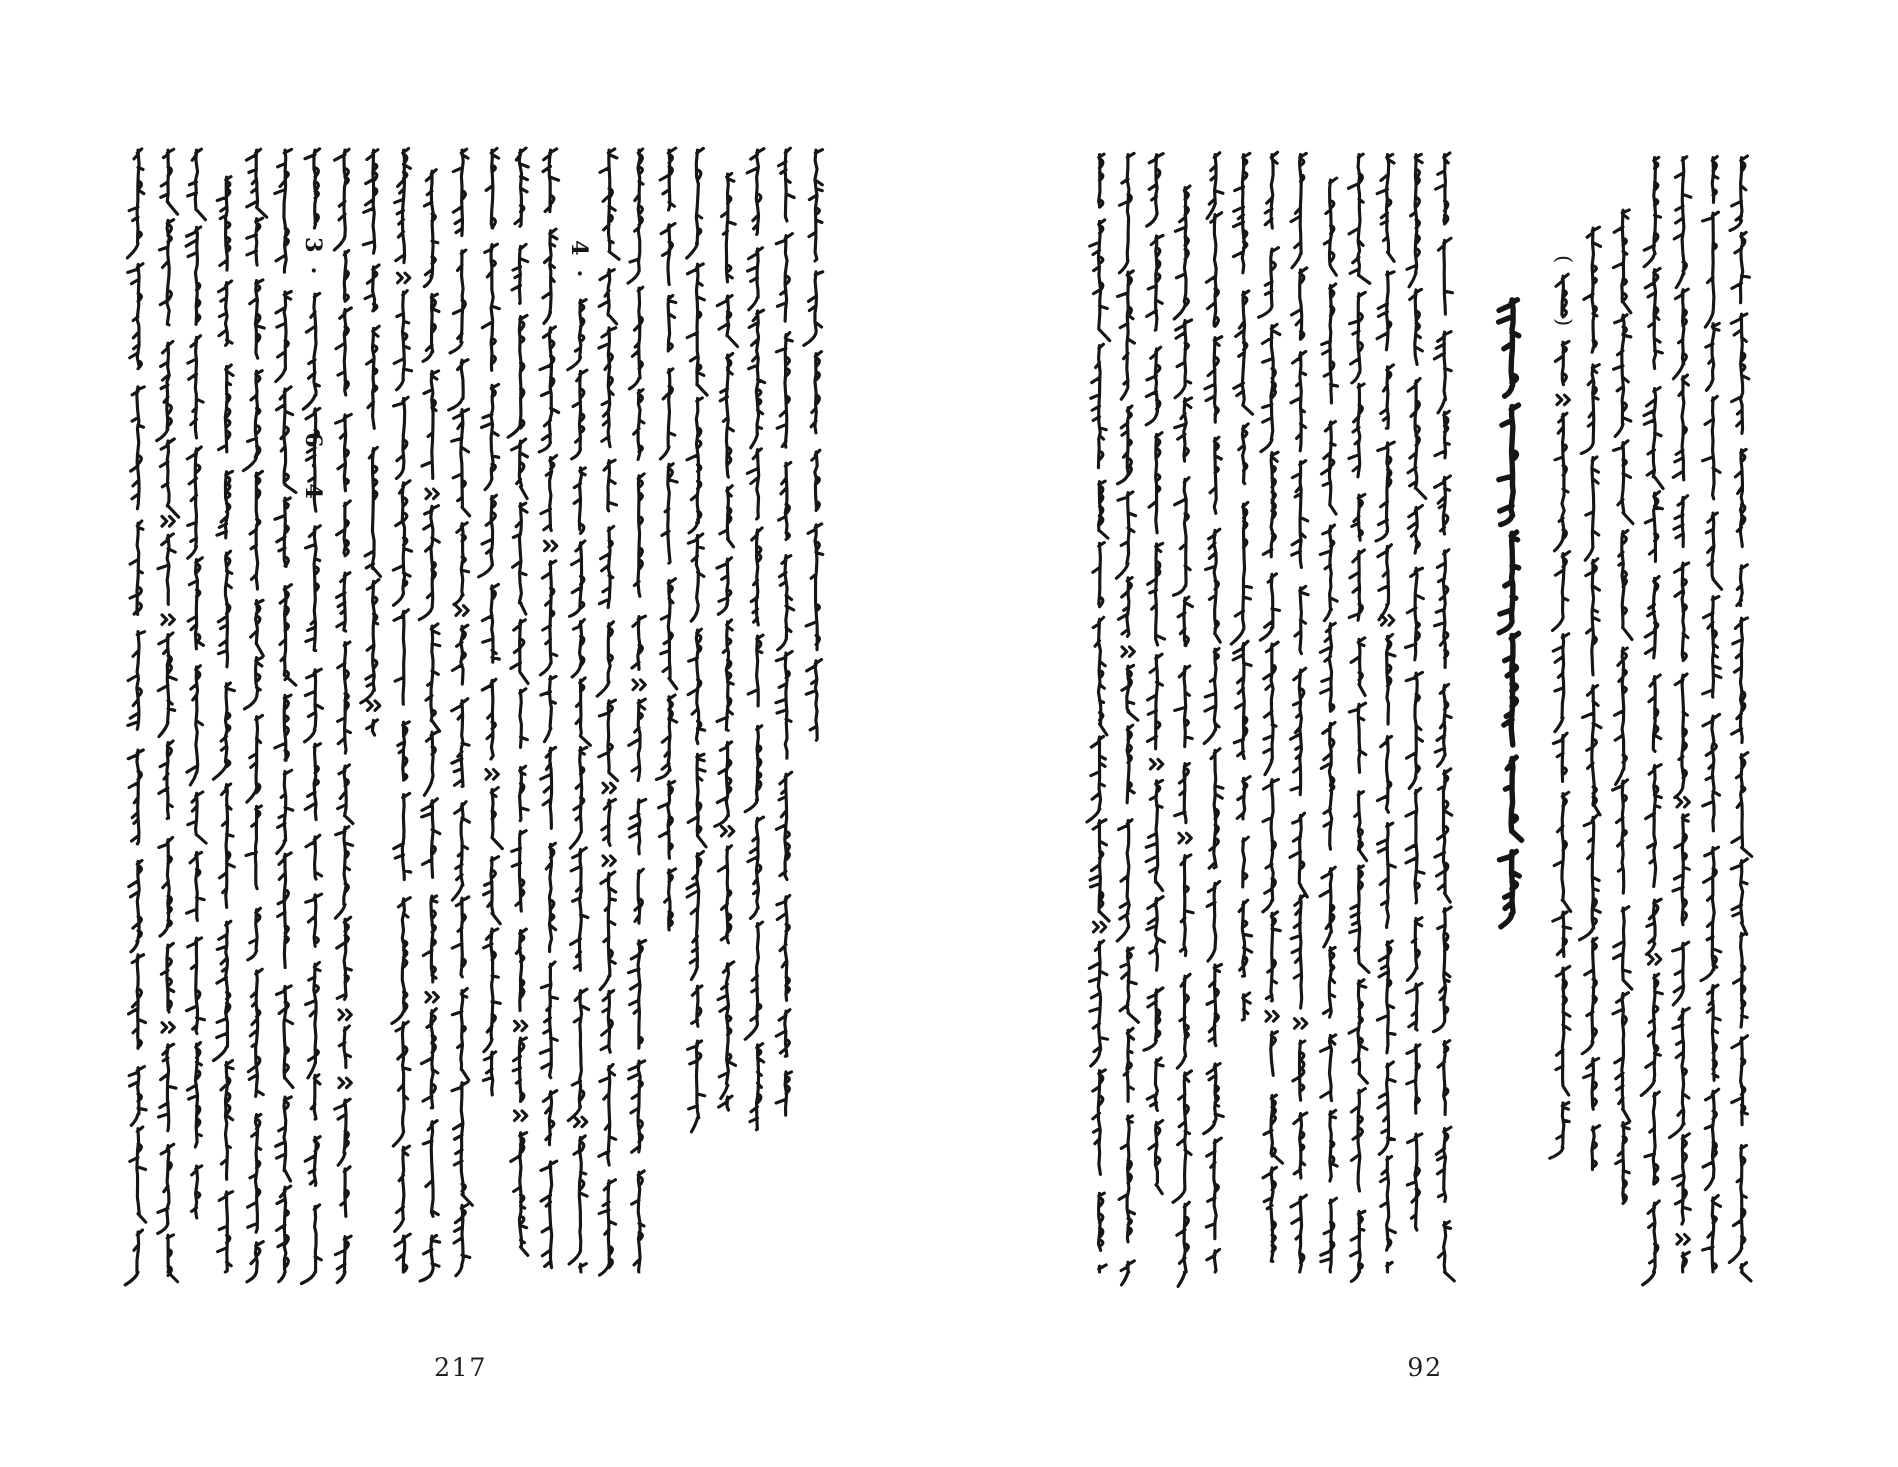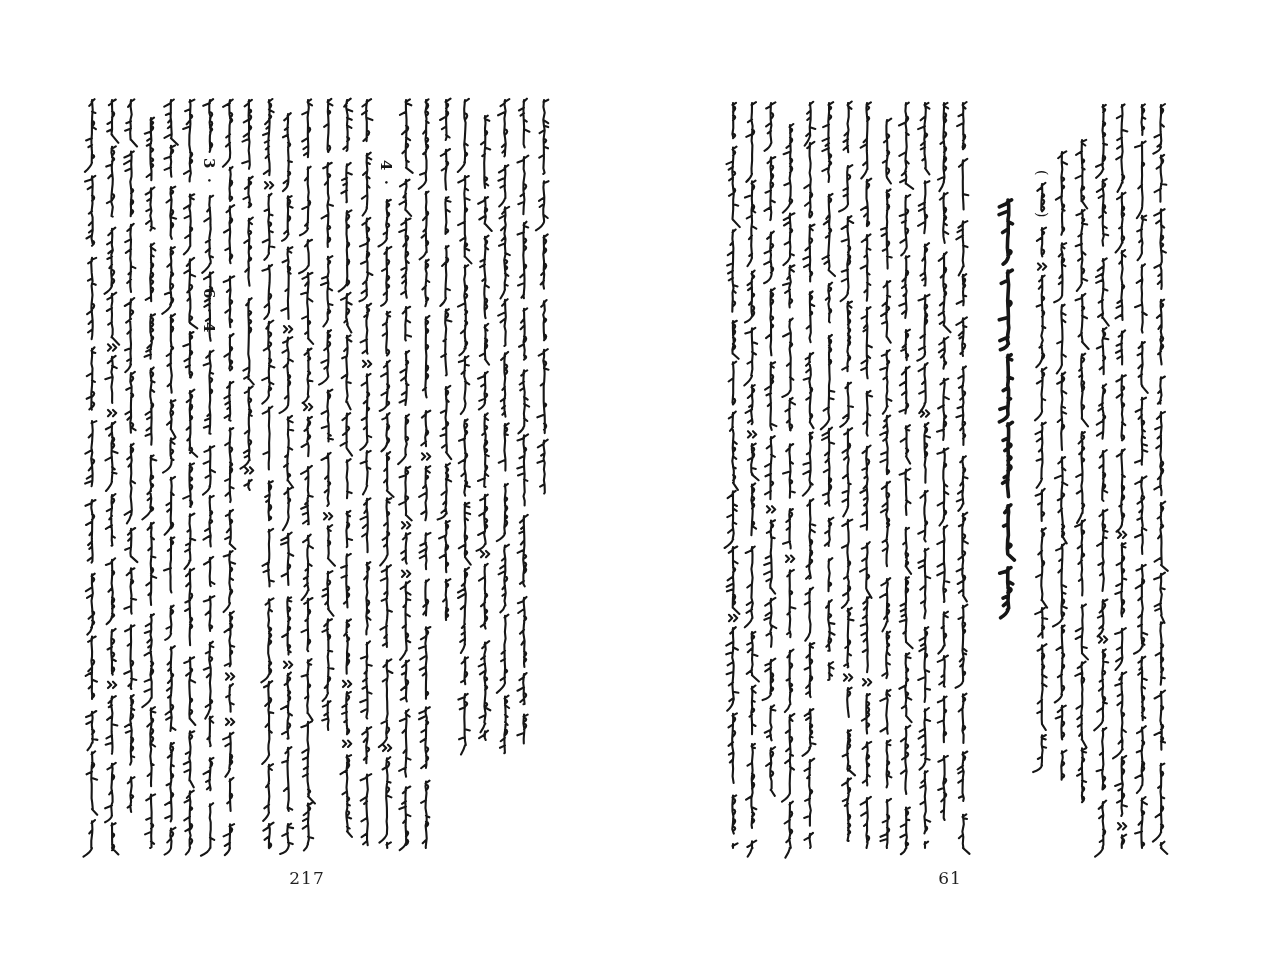--- a/index.html
+++ b/index.html
@@ -7,21 +7,21 @@
     width:1265px;height:978px;position:relative;overflow:hidden;
     background:#ffffff;
     font-family:"DejaVu Serif", serif;
   }
   .spread{position:absolute;inset:0;}
   .page{position:absolute;top:88px;height:800px;}
   .page-left{left:80px;width:454px;}
   .page-right{left:725px;width:450px;}
   .col-canvas{position:absolute;left:0;top:0;overflow:visible;display:block;}
   .page-number{
-    position:absolute;top:780px;left:0;width:100%;
+    position:absolute;top:814px;left:0;width:100%;
     text-align:center;font-size:17px;color:#1f1f1f;
     font-family:"DejaVu Serif", serif;letter-spacing:1px;
   }
   .tok{
     position:absolute;color:#161616;white-space:nowrap;
     transform:rotate(90deg);transform-origin:left top;
     font-family:"DejaVu Serif", serif;
   }
   .tok-numeral{font-weight:bold;font-size:15px;letter-spacing:2px;}
   .tok-paren{font-weight:normal;font-size:14px;}
@@ -82,18 +82,18 @@
         <path d=" M282.5,114.0 l4.1,-2.2 M283,112.0 L283.7,117.4 L283.7,127.2 L283.0,131.4 L283.3,135.5 L283.2,145.4 L282.7,150.3 L282.4,159.8 L283.4,169.0 L282.9,169.8 M283,115.0 l-8.6,3.9 M283,123.1 l-8.9,3.5 M283,133.6 l4.5,2.2 M283,141.1 l-5.4,3.4 M283,161.9 q6.0,1.5 0,5.3 M283,169.8 q-1,4 -4.9,6.3 M282.5,185.0 l4.8,-2.9 M283,183.0 L282.7,188.7 L283.6,196.6 L283.2,203.4 L282.7,212.7 L283.1,220.7 L283.4,228.1 L283.3,235.4 L283.8,239.8 L282.7,247.2 L282.4,252.1 L283.4,255.7 M283,192.2 l-6.7,3.2 M283,212.8 q6.0,1.5 0,5.9 M283,229.5 l-8.7,2.3 M283,249.1 l-8.1,3.6 M283,255.7 q-1,4 -7.6,6.0 M282.5,269.4 l3.6,-2.7 M283,267.4 L282.8,273.3 L283.1,278.3 L283.3,286.5 L283.2,293.0 L282.7,297.4 L283.6,301.7 L283.5,309.9 L283.3,314.5 L282.7,321.2 L283.0,326.8 M283,270.4 l3.7,1.5 M283,289.0 l4.4,1.6 M283,299.8 l-4.8,2.8 M283,309.7 l2.5,1.1 M283,318.6 l-8.1,2.7 M283,326.8 q-1,4 -8.6,7.0 M282.5,337.7 l4.9,-3.4 M283,335.7 L283.6,341.3 L283.6,349.3 L282.9,357.0 L283.3,366.6 L283.4,375.8 L283.3,383.7 L282.8,389.6 L282.5,397.8 L283.3,406.4 L283.5,408.7 M283,350.1 l-4.9,2.3 M283,355.2 q6.0,1.5 0,4.7 M283,360.2 l-3.2,2.4 M283,367.9 q6.0,1.5 0,4.7 M283,377.0 q6.0,1.5 0,5.8 M283,387.2 l-3.8,2.4 M283,391.8 l-5.4,3.5 M282.5,419.7 l3.3,-2.9 M283,417.7 L283.6,424.0 L283.1,428.9 L283.0,438.0 L283.4,447.3 L282.7,452.0 L282.4,460.7 L282.8,466.2 M283,420.7 l-3.2,3.9 M283,436.1 l-4.4,2.0 M283,455.4 q6.0,1.5 0,4.7 M283,466.2 l6.4,5.9 M282.5,481.8 l3.4,-2.2 M283,479.8 L282.8,484.5 L282.7,494.3 L283.3,500.5 L283.4,504.8 L283.0,512.8 L283.7,520.2 L282.5,521.6 M283,482.8 l-8.3,2.4 M283,493.4 l4.8,2.6 M283,499.7 q6.0,1.5 0,4.9 M283,507.8 l-4.9,2.4 M283,513.7 l-4.6,3.9 M283,521.6 q-1,4 -7.4,8.2" fill="none" stroke="#161616" stroke-width="3.6" stroke-linecap="round" stroke-linejoin="round"></path>
         <path d=" M316.5,98.0 l4.0,-3.2 M317,96.0 L317.3,103.8 L316.5,113.2 L316.3,122.0 M317,99.0 l-4.7,3.9 M317,105.5 q4.5,1.5 0,4.5 M317,111.2 q4.5,1.5 0,6.3 M317,118.3 q4.5,1.5 0,5.0" fill="none" stroke="#161616" stroke-width="2.1" stroke-linecap="round" stroke-linejoin="round"></path>
         <path d=" M316.5,142.0 l4.5,-2.4 M317,140.0 L317.2,144.2 L317.2,149.8 L317.2,155.9 L316.5,160.8 L316.6,165.4 L317.3,168.4 M317,143.0 q4.5,1.5 0,4.0 M317,149.4 l-5.1,3.5 M317,161.2 q4.5,1.5 0,5.8 M313.0,175.4 l3.2,3.2 l-3.2,3.2 M318.0,175.4 l3.2,3.2 l-3.2,3.2 M316.5,190.0 l3.1,-2.5 M317,188.0 L317.2,192.3 L317.3,201.6 L316.7,206.8 L317.0,216.1 L317.7,225.4 L317.6,232.3 L317.7,242.0 L316.3,247.9 L317.8,252.4 L316.3,256.7 L317.7,265.9 L316.9,270.5 L317.4,270.9 M317,191.0 l-2.9,2.4 M317,196.9 l-3.2,3.9 M317,208.2 q4.5,1.5 0,4.8 M317,216.6 l-5.3,2.0 M317,222.4 q4.5,1.5 0,6.4 M317,238.0 l3.3,2.0 M317,257.4 l-2.6,2.2 M317,265.2 q4.5,1.5 0,6.0 M317,270.9 q-1,4 -5.7,8.3 M316.5,283.1 l4.9,-3.4 M317,281.1 L317.7,289.2 L317.3,297.9 L316.5,306.7 L316.9,310.8 L316.7,319.4 L317.1,323.8 M317,284.1 q4.5,1.5 0,5.7 M317,292.3 l-5.1,3.2 M317,310.6 l3.2,1.5 M317,323.8 q-1,4 -7.0,8.5 M316.5,337.1 l4.3,-2.6 M317,335.1 L317.4,340.1 L316.9,345.1 L317.4,354.9 L316.7,360.8 L317.3,365.8 L317.5,374.5 L316.6,380.7 L316.4,389.9 L316.2,390.5 M317,342.9 l-6.5,3.2 M317,349.7 l-5.3,3.8 M317,360.6 l-3.1,3.0 M317,370.7 l-5.4,2.0 M317,390.5 q-1,4 -5.4,9.3 M316.5,404.2 l3.2,-3.4 M317,402.2 L316.9,411.9 L316.5,420.2 L316.5,425.8 L316.7,433.0 M317,405.2 l-6.4,2.5 M317,414.1 l-3.9,2.4 M317,423.7 q4.5,1.5 0,4.6 M316.5,443.0 l4.3,-2.8 M317,441.0 L317.6,445.4 L317.2,450.4 L316.5,458.0 L316.6,462.1 L316.4,467.1 L317.3,474.9 L317.2,484.0 L316.4,492.4 L316.3,497.9 L317.4,506.0 L316.9,511.6 L316.5,512.2 M317,444.0 q4.5,1.5 0,5.3 M317,462.8 l-3.7,3.7 M317,472.5 q4.5,1.5 0,6.2 M317,486.1 l-5.9,3.0 M317,512.2 l5.1,7.4 M316.5,522.1 l3.2,-2.2 M317,520.1 L317.6,529.9 L317.5,534.4 L317.2,541.9 L317.6,549.7 M317,523.1 l-6.8,3.0 M317,529.8 l5.2,1.2 M317,537.5 q4.5,1.5 0,4.9 M317,544.6 l-3.8,3.8 M316.5,559.4 l5.0,-3.2 M317,557.4 L317.5,564.6 L317.0,570.6 L317.6,576.0 L317.2,585.2 L317.5,589.3 L317.3,594.7 L317.6,601.4 L316.6,609.8 L316.8,613.8 L316.8,621.6 L316.7,631.0 L317.0,636.1 M317,560.4 l-4.4,2.3 M317,565.3 q4.5,1.5 0,6.4 M317,576.4 q4.5,1.5 0,5.3 M317,586.7 l4.6,2.8 M317,595.3 l4.6,3.0 M317,611.8 l-4.3,3.7 M317,622.8 l-4.7,2.3 M317,636.1 l3.8,5.9 M316.5,649.2 l4.4,-2.2 M317,647.2 L316.6,656.2 L317.6,662.1 L317.0,667.5 L316.9,674.2 L316.5,677.3 M317,650.2 l3.7,1.3 M317,658.6 l4.1,1.1 M317,668.7 l-4.1,2.3 M317,677.3 q-1,4 -8.8,6.8" fill="none" stroke="#161616" stroke-width="2.1" stroke-linecap="round" stroke-linejoin="round"></path>
         <path d=" M336.5,66.0 l4.8,-2.6 M337,64.0 L336.9,68.5 L336.7,74.1 L337.3,81.3 L336.4,89.2 L336.8,97.2 L337.0,103.0 L336.4,111.6 L337.8,121.5 L337.0,126.0 L337.1,133.1 L337.6,142.9 L336.4,146.8 M337,67.0 l-3.9,3.2 M337,73.7 l5.0,2.6 M337,89.2 q4.5,1.5 0,4.1 M337,97.0 q4.5,1.5 0,4.2 M337,108.0 l-6.1,3.6 M337,115.8 q4.5,1.5 0,5.2 M337,121.1 l2.6,1.5 M337,138.8 q4.5,1.5 0,5.4 M336.5,157.3 l4.7,-2.2 M337,155.3 L336.4,161.6 L337.6,167.0 L336.8,173.9 L337.2,181.5 L337.5,191.4 L337.3,200.2 L337.1,207.7 M337,158.3 l2.5,2.1 M337,165.1 l-3.2,3.3 M337,169.7 q4.5,1.5 0,5.5 M337,176.4 l3.4,1.7 M337,186.6 l-2.6,3.5 M337,193.7 l-3.2,2.4 M337,207.7 q-1,4 -7.8,6.6 M336.5,219.1 l3.1,-2.5 M337,217.1 L336.3,223.8 L336.7,232.7 L337.3,241.6 L337.5,250.5 L337.0,258.2 L336.6,267.3 L336.9,276.6 L336.8,276.8 M337,224.8 l3.6,2.0 M337,231.3 l3.4,2.8 M337,253.3 l-4.8,2.1 M337,266.0 l3.8,2.7 M337,276.8 q-1,4 -5.2,8.7 M336.5,287.6 l3.7,-3.2 M337,285.6 L336.9,293.3 L336.7,297.8 L336.5,302.9 L337.4,311.1 L336.4,319.4 L336.6,326.8 L337.3,335.6 L336.2,345.3 L336.5,351.8 L336.7,357.7 L337.0,362.0 M337,288.6 q4.5,1.5 0,5.5 M337,293.2 l-4.8,2.5 M337,302.7 l4.3,2.7 M337,318.4 l3.0,1.5 M337,323.7 l4.1,1.9 M337,330.5 l-4.3,3.5 M337,336.2 q4.5,1.5 0,5.4 M336.5,371.2 l3.6,-2.2 M337,369.2 L337.2,378.0 L337.5,385.3 L337.6,393.1 L336.7,402.1 L336.5,408.6 L336.2,418.0 L337.0,426.4 L337.8,435.4 L337.7,442.5 L337.2,447.6 M337,372.2 l-3.7,3.3 M337,379.4 l3.4,2.9 M337,387.4 l-7.0,2.9 M337,394.2 l5.3,2.9 M337,404.9 q4.5,1.5 0,4.5 M337,410.1 l-4.2,2.1 M337,420.6 l-3.6,3.7 M337,436.6 q4.5,1.5 0,4.4 M337,443.3 q4.5,1.5 0,5.5 M337,447.6 l4.7,7.7 M336.5,458.9 l3.2,-3.4 M337,456.9 L337.5,462.4 L337.3,471.1 L336.9,478.7 L336.6,486.6 L336.5,496.5 L337.0,505.2 L337.1,511.7 L336.5,518.3 L336.5,525.3 L337.5,530.8 M337,459.9 l-5.9,2.5 M337,470.8 l-2.8,2.2 M337,480.8 l-3.6,3.6 M337,496.9 l4.1,2.1 M337,504.3 l3.5,1.4 M337,510.8 q4.5,1.5 0,6.3 M337,518.1 l4.8,2.1 M337,524.0 q4.5,1.5 0,4.8 M337,530.8 q-1,4 -9.0,7.7 M336.5,539.9 l3.1,-2.5 M337,537.9 L336.8,547.7 L337.2,556.1 L337.8,566.1 L337.4,571.9 L337.1,580.4 L336.3,588.1 L336.6,597.8 L336.9,604.0 L336.4,606.7 M337,540.9 q4.5,1.5 0,4.4 M337,558.5 l-5.5,3.4 M337,564.9 q4.5,1.5 0,5.4 M337,576.0 q4.5,1.5 0,5.3 M337,586.5 l-4.1,2.6 M337,597.5 q4.5,1.5 0,5.7 M337,606.7 q-1,4 -7.2,7.8 M336.5,619.7 l4.3,-2.1 M337,617.7 L337.3,626.4 L336.7,635.4 L336.4,640.3 L336.8,649.9 L337.2,651.5 M337,620.7 l-4.3,3.4 M337,627.9 l-6.3,2.5 M337,633.0 q4.5,1.5 0,5.4 M337,644.3 q4.5,1.5 0,5.3 M336.5,665.3 l4.9,-2.9 M337,663.3 L337.8,669.6 L336.9,674.3 L336.3,678.5 L336.7,686.2 L336.6,691.7 M337,673.4 q4.5,1.5 0,4.4 M337,685.8 q4.5,1.5 0,4.3" fill="none" stroke="#161616" stroke-width="2.1" stroke-linecap="round" stroke-linejoin="round"></path>
         <path d=" M356.5,54.0 l4.7,-2.1 M357,52.0 L356.8,57.2 L356.6,64.6 L357.0,73.4 L357.6,82.1 L357.3,87.7 L357.4,97.3 L356.2,102.3 L356.5,106.7 L356.5,113.2 M357,55.0 l3.3,2.5 M357,63.2 l-5.9,3.7 M357,70.8 q4.5,1.5 0,4.7 M357,79.6 l2.6,1.8 M357,87.4 l-6.4,3.0 M357,97.9 q4.5,1.5 0,4.1 M357,107.5 q4.5,1.5 0,5.2 M357,113.2 l5.2,7.3 M356.5,124.1 l3.2,-2.3 M357,122.1 L357.7,127.3 L357.5,137.1 L356.2,146.2 L356.3,154.9 L356.6,163.3 L357.4,171.8 L356.4,178.9 L356.7,183.0 L356.6,189.8 L356.6,194.7 M357,125.1 l-5.6,2.1 M357,129.9 q4.5,1.5 0,4.6 M357,135.4 l5.2,1.2 M357,145.8 l-3.7,2.7 M357,155.8 l-6.3,2.4 M357,163.6 l3.5,3.0 M357,169.9 l-3.9,2.7 M357,180.3 q4.5,1.5 0,5.7 M357,190.5 l5.2,2.2 M357,194.7 q-1,4 -5.2,8.2 M356.5,209.1 l3.8,-3.3 M357,207.1 L357.4,215.2 L357.4,223.0 L357.4,231.3 L357.0,238.6 L356.3,244.6 L357.2,251.2 L357.6,253.8 M357,210.1 l-6.4,2.2 M357,218.3 q4.5,1.5 0,4.1 M357,227.7 l5.0,2.6 M357,244.9 l-3.4,3.6 M357,253.8 l6.6,7.2 M356.5,268.4 l3.7,-2.8 M357,266.4 L356.3,270.8 L356.2,278.5 L357.2,288.1 L356.4,296.0 L357.6,304.0 L356.9,310.2 L356.5,315.0 L356.8,321.6 L357.0,327.8 L356.8,330.6 M357,269.4 q4.5,1.5 0,5.0 M357,280.0 l-2.8,2.7 M357,286.8 l-2.8,2.0 M357,292.7 q4.5,1.5 0,5.3 M357,297.3 q4.5,1.5 0,5.9 M357,316.8 q4.5,1.5 0,5.0 M357,330.6 l6.0,7.7 M356.5,346.1 l3.4,-2.1 M357,344.1 L356.4,349.8 L357.4,354.2 L357.2,361.0 L356.5,367.6 L356.9,375.0 L357.5,384.1 L357.3,392.7 L356.4,397.8 L357.4,405.8 L357.4,412.7 L357.7,417.2 L357.7,421.8 L357.5,425.1 M357,347.1 q4.5,1.5 0,5.1 M357,352.0 l-3.4,3.6 M357,358.4 q4.5,1.5 0,4.3 M357,363.5 l-2.8,2.7 M357,369.9 q4.5,1.5 0,4.3 M357,385.9 l-5.7,3.0 M357,402.1 l-5.2,3.4 M357,415.3 q4.5,1.5 0,5.1 M357,425.1 q-1,4 -4.9,9.8 M356.5,434.7 l3.5,-2.8 M357,432.7 L356.5,440.7 L357.2,449.6 L356.6,455.0 L357.1,464.7 L356.3,472.1 L357.1,481.5 L356.4,487.1 L357.3,492.6 L357.5,502.5 L357.2,507.4 M357,435.7 l-6.9,3.0 M357,442.0 q4.5,1.5 0,4.7 M357,457.0 l-4.3,3.4 M357,465.1 q4.5,1.5 0,4.1 M357,472.5 l-3.6,3.5 M357,490.7 l-3.1,2.1 M356.5,519.4 l4.4,-3.0 M357,517.4 L357.8,526.6 L357.3,532.0 L357.7,541.3 L357.0,548.3 L356.7,557.0 L357.1,565.2 M357,539.9 l-6.2,3.3 M357,547.6 l-6.3,3.4 M357,558.7 l4.8,1.3 M357,565.2 l5.9,6.2 M356.5,576.3 l4.1,-2.6 M357,574.3 L356.4,578.3 L357.3,585.3 L356.6,593.0 L357.5,601.3 L357.1,605.7 L357.3,609.9 L357.3,616.3 L356.2,625.5 L356.8,631.3 L356.5,635.9 L356.6,641.9 L357.1,650.3 L356.7,651.6 M357,577.3 l-4.3,2.9 M357,584.7 l-6.7,3.2 M357,589.2 q4.5,1.5 0,6.5 M357,617.2 l-5.5,3.4 M357,627.4 l-4.8,3.8 M357,635.8 l-4.2,2.8 M357,643.9 l-2.8,3.9 M357,651.6 l4.5,7.9 M356.5,662.4 l4.5,-2.2 M357,660.4 L357.7,669.4 L356.9,676.0 L357.0,682.2 L357.4,691.9 L357.0,696.8 L357.5,701.9 L356.9,707.7 L357.4,712.0 M357,663.4 l4.1,1.1 M357,669.7 q4.5,1.5 0,4.7 M357,679.2 l-3.2,3.0 M357,685.1 l-4.9,2.6 M357,692.4 l4.1,1.5 M357,698.6 q4.5,1.5 0,5.6 M357,708.2 q4.5,1.5 0,6.0" fill="none" stroke="#161616" stroke-width="2.1" stroke-linecap="round" stroke-linejoin="round"></path>
         <path d=" M377.5,19.0 l3.3,-2.1 M378,17.0 L378.6,24.3 L378.4,31.6 L378.0,37.3 L377.5,42.6 L378.2,47.4 L378.7,55.9 L378.4,65.3 L377.8,70.2 L377.5,78.3 L378.4,81.2 M378,20.0 q4.5,1.5 0,4.3 M378,33.7 q4.5,1.5 0,5.1 M378,44.6 q4.5,1.5 0,4.3 M378,55.5 l4.0,1.3 M378,67.4 q4.5,1.5 0,6.1 M378,75.6 l-6.9,3.2 M378,81.2 q-1,4 -6.9,8.6 M377.5,93.7 l4.2,-2.8 M378,91.7 L377.5,98.7 L378.7,106.4 L378.3,113.6 L377.7,121.3 L377.9,129.7 L377.7,135.2 L378.2,143.5 L378.7,148.3 L377.5,152.3 L378.1,157.7 M378,94.7 q4.5,1.5 0,5.0 M378,100.2 l-6.1,3.7 M378,107.4 l-4.3,2.5 M378,116.6 q4.5,1.5 0,5.4 M378,122.1 l2.9,2.8 M378,127.1 l-3.8,2.6 M378,137.8 l3.7,2.3 M378,145.7 l5.2,1.6 M377.5,173.0 l4.2,-2.7 M378,171.0 L378.8,176.8 L378.3,183.7 L377.6,188.6 L378.4,195.1 L378.2,203.2 L377.2,210.7 L377.3,220.3 L378.0,225.4 L377.2,229.9 M378,178.7 l-5.3,4.0 M378,185.5 l-7.0,3.6 M378,191.8 l-6.8,3.1 M378,200.6 l4.4,1.9 M378,211.9 l-4.3,2.8 M378,225.4 l-4.9,3.4 M378,229.9 l5.7,7.8 M377.5,242.8 l3.9,-3.1 M378,240.8 L378.8,247.6 L377.4,252.4 L378.1,261.2 L378.6,271.0 L378.6,277.4 L378.7,284.0 L378.6,286.3 M378,243.8 q4.5,1.5 0,5.7 M378,250.1 l5.3,1.1 M378,257.8 l-6.1,2.7 M378,267.7 q4.5,1.5 0,4.9 M378,278.6 l-3.4,2.8 M377.5,299.5 l3.6,-3.2 M378,297.5 L378.6,301.9 L377.6,309.7 L377.2,319.0 L378.7,326.7 L378.5,335.3 L378.2,344.0 L377.5,350.6 M378,300.5 q4.5,1.5 0,5.8 M378,315.0 l-3.8,2.6 M378,319.7 l-4.6,2.9 M378,327.0 q4.5,1.5 0,4.6 M378,332.9 l-6.2,3.8 M378,343.8 l-6.0,3.8 M377.5,365.0 l4.3,-3.0 M378,363.0 L378.5,372.1 L378.4,380.1 L378.2,387.4 L378.5,392.4 L377.4,402.3 L377.2,411.6 L378.4,412.9 M378,366.0 l-3.0,3.4 M378,376.9 l-3.7,2.9 M378,384.4 q4.5,1.5 0,6.3 M378,395.7 q4.5,1.5 0,5.5 M378,402.1 l4.2,2.3 M377.5,424.3 l4.9,-2.6 M378,422.3 L378.4,431.0 L377.5,436.2 L378.6,444.7 L377.7,454.0 L377.8,459.3 L377.6,468.5 L378.7,474.1 L377.5,478.9 L377.9,484.0 L378.8,490.5 L378.3,496.0 L377.5,503.0 M378,425.3 l-3.6,2.9 M378,435.9 q4.5,1.5 0,5.9 M378,442.2 l4.5,1.5 M378,448.9 l3.6,1.2 M378,454.1 l-5.9,3.7 M378,474.5 l-4.6,2.5 M378,484.9 l-3.0,2.4 M377.5,514.0 l4.9,-2.5 M378,512.0 L377.3,521.7 L378.3,529.2 L378.4,535.3 L377.4,540.0 L378.2,541.3 M378,515.0 q4.5,1.5 0,6.4 M378,521.0 l-3.4,3.6 M378,527.3 l-5.1,2.3 M378,537.2 l-3.7,3.3 M378,541.3 q-1,4 -5.4,7.0 M374.0,548.3 l3.2,3.2 l-3.2,3.2 M379.0,548.3 l3.2,3.2 l-3.2,3.2 M377.5,564.0 l3.3,-2.7 M378,562.0 L378.2,566.5 L378.3,575.8 L377.3,584.8 L377.7,594.0 L378.1,598.4 L377.5,602.8 L377.4,607.1 L378.5,612.7 L377.8,622.7 L378.1,628.8 L377.6,632.3 M378,565.0 q4.5,1.5 0,5.5 M378,573.2 l5.2,1.3 M378,582.6 q4.5,1.5 0,4.3 M378,591.5 l-3.3,2.2 M378,599.2 l-4.1,3.5 M378,608.6 q4.5,1.5 0,5.4 M378,614.3 l3.9,1.2 M378,619.7 l-5.8,3.9 M378,632.3 q-1,4 -8.8,10.0 M377.5,642.8 l3.8,-2.9 M378,640.8 L378.1,647.5 L377.2,653.4 L377.9,660.6 L377.9,668.3 L378.4,676.4 L377.2,685.2 L378.2,693.9 L377.5,701.4 M378,663.9 l-3.1,2.9 M378,681.2 l-6.4,2.0 M378,688.2 q4.5,1.5 0,5.5 M378,696.4 q4.5,1.5 0,4.8 M377.5,716.1 l3.7,-3.5 M378,714.1 L377.4,720.7 L378.3,727.1 L377.7,732.8 L378.7,741.5 L378.3,748.5 L378.4,756.7 L377.4,760.0 M378,717.1 l-4.3,3.8 M378,727.1 l-3.9,3.2 M378,741.4 q4.5,1.5 0,6.3 M378,751.8 l-3.3,2.2 M378,760.0 q-1,4 -7.9,8.6" fill="none" stroke="#161616" stroke-width="2.1" stroke-linecap="round" stroke-linejoin="round"></path>
         <path d=" M396.5,19.0 l3.0,-2.6 M397,17.0 L397.5,26.2 L396.8,34.8 L396.5,44.6 L396.9,54.0 L397.6,63.7 L396.4,71.8 L396.9,80.6 L397.7,87.4 L397.4,92.7 L397.6,94.6 M397,27.4 l-5.1,2.8 M397,41.7 l5.3,1.8 M397,49.4 l-4.8,2.7 M397,57.3 l-4.9,3.4 M397,67.9 l-5.8,3.4 M397,86.7 q4.5,1.5 0,5.9 M397,94.6 q-1,4 -4.5,9.2 M396.5,107.1 l4.0,-2.4 M397,105.1 L396.8,112.9 L397.2,117.6 L396.7,126.3 L397.6,131.0 L396.7,138.6 L397.1,146.3 L396.6,150.8 L397.6,154.7 M397,108.1 l-5.0,3.0 M397,118.1 q4.5,1.5 0,5.3 M397,124.4 q4.5,1.5 0,4.8 M397,138.3 l-3.0,2.2 M397,147.7 q4.5,1.5 0,5.7 M397,154.7 q-1,4 -6.4,9.8 M396.5,165.0 l3.5,-3.0 M397,163.0 L397.0,170.2 L396.9,175.4 L397.6,180.7 L396.3,189.8 L397.2,195.2 L397.1,201.7 L396.4,209.8 L397.3,219.3 L397.2,225.2 L397.5,231.9 M397,166.0 l3.6,2.7 M397,172.4 l-2.7,3.3 M397,196.4 q4.5,1.5 0,5.1 M397,212.0 l-4.6,3.0 M397,217.3 l-5.5,2.6 M397,226.3 l-6.5,4.0 M396.5,245.6 l3.6,-3.2 M397,243.6 L397.1,248.8 L396.5,254.0 L396.6,263.5 L397.2,268.3 L397.1,276.4 M397,246.6 l-3.3,2.1 M397,255.1 l-5.4,2.6 M397,261.8 l-6.0,3.0 M397,267.9 l-4.7,2.7 M396.5,289.3 l4.3,-2.0 M397,287.3 L396.8,293.3 L396.6,297.5 L396.5,302.3 L397.4,306.7 L396.4,311.2 L397.4,321.0 L396.9,326.1 L397.7,331.4 L397.0,339.1 L396.5,348.2 L396.9,350.6 M397,290.3 l-5.6,3.2 M397,298.0 q4.5,1.5 0,4.5 M397,305.7 l-5.4,3.9 M397,314.8 q4.5,1.5 0,4.8 M397,334.3 l3.3,2.8 M397,347.1 q4.5,1.5 0,5.3 M396.5,364.1 l3.2,-2.8 M397,362.1 L396.4,368.5 L396.9,376.9 L397.4,386.9 L397.2,391.8 L396.9,397.8 L397.2,406.4 L396.3,415.3 L396.3,422.5 L397.6,431.4 L396.8,436.6 M397,365.1 l-5.2,3.4 M397,386.6 l2.9,2.2 M397,397.6 q4.5,1.5 0,5.6 M397,406.8 q4.5,1.5 0,5.5 M397,416.3 l-2.7,2.1 M397,425.1 q4.5,1.5 0,5.6 M397,436.6 q-1,4 -5.5,7.1 M393.0,443.6 l3.2,3.2 l-3.2,3.2 M398.0,443.6 l3.2,3.2 l-3.2,3.2 M396.5,457.2 l4.0,-2.1 M397,455.2 L396.9,460.6 L397.3,468.1 L396.6,478.0 L397.2,487.9 L397.1,496.2 L396.4,505.6 L396.5,510.3 L397.1,515.8 L396.4,525.1 L397.0,528.5 M397,458.2 l3.5,1.3 M397,467.7 q4.5,1.5 0,6.0 M397,474.3 l-5.4,2.8 M397,480.6 q4.5,1.5 0,5.0 M397,490.0 l4.2,1.6 M397,495.1 l-5.7,2.9 M397,503.5 l-6.7,2.5 M397,511.4 q4.5,1.5 0,5.9 M397,519.9 q4.5,1.5 0,6.3 M396.5,542.8 l4.3,-2.7 M397,540.8 L397.3,550.3 L396.9,558.1 L396.9,564.8 L397.4,569.5 L396.9,572.6 M397,543.8 l-6.9,2.2 M397,558.7 l-5.2,2.9 M397,569.3 l-5.9,4.0 M397,572.6 q-1,4 -6.5,9.3 M396.5,586.8 l4.7,-2.7 M397,584.8 L396.4,594.7 L396.8,603.7 L397.4,608.1 L397.2,617.3 L396.3,622.6 L396.9,627.7 L397.4,634.9 L396.8,640.5 L396.6,647.7 L397.5,652.8 L397.1,659.7 L397.7,661.4 M397,587.8 l-2.7,3.8 M397,595.2 l-6.7,2.4 M397,605.7 l-4.3,2.5 M397,613.5 l-4.6,3.6 M397,624.4 q4.5,1.5 0,4.6 M397,641.1 l3.9,2.9 M397,651.7 l-3.4,3.9 M397,661.4 q-1,4 -9.0,9.0 M396.5,671.0 l4.7,-3.2 M397,669.0 L396.6,678.4 L396.9,686.0 L396.8,690.6 L397.8,696.6 L397.0,701.8 L397.0,711.4 L396.5,719.8 L397.3,725.7 L396.3,728.0 M397,672.0 q4.5,1.5 0,5.2 M397,680.7 q4.5,1.5 0,6.2 M397,695.2 l-6.9,2.7 M397,700.3 l-3.6,2.2 M397,704.9 q4.5,1.5 0,6.4 M397,712.0 l-5.0,2.6 M397,716.9 l4.9,1.5 M393.0,735.0 l3.2,3.2 l-3.2,3.2 M398.0,735.0 l3.2,3.2 l-3.2,3.2 M396.5,749.4 l4.7,-2.7 M397,747.4 L397.7,751.6 L396.7,755.9 L396.8,760.0 M397,750.4 q4.5,1.5 0,6.3" fill="none" stroke="#161616" stroke-width="2.1" stroke-linecap="round" stroke-linejoin="round"></path>
         <path d=" M416.5,19.0 l3.4,-2.7 M417,17.0 L417.3,26.9 L416.5,34.4 L417.5,42.6 L417.3,46.9 M417,20.0 q4.5,1.5 0,6.0 M417,29.0 l3.3,1.7 M417,38.2 q4.5,1.5 0,4.0 M416.5,56.1 l4.1,-2.7 M417,54.1 L417.1,63.0 L417.2,72.9 L416.9,79.3 L417.1,87.2 L416.8,94.9 L416.9,100.3 L417.6,109.7 L417.4,114.3 L417.2,118.4 L416.9,120.4 M417,57.1 l-7.0,2.2 M417,74.2 q4.5,1.5 0,4.3 M417,96.7 l-3.7,3.7 M417,120.4 q-1,4 -5.1,9.7 M416.5,129.8 l4.7,-2.2 M417,127.8 L417.8,132.3 L416.4,140.8 L416.4,148.8 L417.5,155.1 L416.7,159.1 L416.9,164.7 M417,130.8 l4.0,1.3 M417,141.2 l-4.8,2.2 M417,151.1 l-2.8,3.1 M417,164.7 q-1,4 -4.4,7.5 M416.5,179.2 l3.4,-3.0 M417,177.2 L416.8,183.0 L416.7,187.2 L417.3,191.9 L416.5,199.1 L417.0,205.6 L416.7,212.3 L417.5,220.0 L417.5,227.7 L417.7,234.3 L416.7,241.8 L417.5,244.6 M417,191.5 l-5.3,3.4 M417,216.6 l-7.0,2.6 M417,224.0 l4.7,3.0 M416.5,256.1 l3.4,-2.1 M417,254.1 L417.5,260.6 L417.1,267.7 L417.6,276.3 L416.6,283.4 L416.3,290.2 L416.5,296.4 L417.4,298.1 M417,257.1 l-3.4,3.0 M417,264.9 l-4.4,2.3 M417,276.4 l-3.6,3.9 M417,286.2 l-3.4,2.6 M417,298.1 l5.7,6.8 M416.5,311.8 l4.5,-2.1 M417,309.8 L417.1,315.2 L416.5,323.6 L416.6,329.3 L416.9,336.1 L417.4,345.7 L416.7,351.9 L417.1,358.9 L417.3,366.5 L416.7,375.9 L416.9,376.7 M417,320.6 l-6.3,3.2 M417,326.9 l-3.4,4.0 M417,332.2 q4.5,1.5 0,5.3 M417,341.3 l3.0,2.2 M417,348.1 l3.0,1.9 M417,355.9 l4.9,1.7 M417,361.7 l5.3,2.0 M417,371.9 l-6.9,2.7 M416.5,391.4 l4.9,-3.1 M417,389.4 L416.3,398.1 L417.6,406.0 L416.3,410.2 L417.6,418.6 L416.6,428.6 L417.7,437.7 L416.8,442.6 L417.6,449.0 L417.7,454.8 L416.9,459.2 L417.3,466.0 M417,392.4 l-6.7,3.5 M417,407.6 q4.5,1.5 0,4.7 M417,412.6 l-4.5,3.0 M417,421.5 l-2.7,2.8 M417,429.6 l-4.6,2.1 M417,439.6 l4.3,2.5 M417,446.3 l-6.9,3.0 M416.5,479.1 l4.2,-2.3 M417,477.1 L417.1,482.1 L417.7,487.8 L416.8,497.7 L416.9,506.5 L416.6,511.4 L417.8,520.4 L416.8,526.6 L416.6,533.4 L416.6,541.8 L416.5,549.4 L417.5,557.0 L417.6,558.4 M417,480.1 l-5.5,2.4 M417,491.1 q4.5,1.5 0,5.4 M417,496.5 l-6.3,3.8 M417,508.8 l-3.7,3.4 M417,526.2 l-3.7,3.4 M417,536.4 l-3.9,2.1 M417,544.6 l5.2,2.0 M417,549.4 q4.5,1.5 0,6.0 M417,554.8 l2.5,2.0 M417,558.4 q-1,4 -8.0,7.3 M416.5,571.1 l3.8,-2.4 M417,569.1 L416.5,577.9 L417.2,583.2 L417.0,592.1 L416.6,600.1 L417.3,609.8 L417.6,614.7 L417.5,624.1 L417.7,629.1 L417.7,632.2 M417,572.1 l-3.6,2.5 M417,579.2 l-2.6,2.5 M417,583.7 l-3.8,3.1 M417,590.1 l4.8,1.8 M417,598.4 l3.0,2.0 M417,607.6 q4.5,1.5 0,6.3 M417,618.7 q4.5,1.5 0,6.1 M417,627.9 l3.3,2.0 M416.5,641.5 l4.3,-3.4 M417,639.5 L417.7,648.6 L417.8,655.5 L416.6,664.0 L417.4,673.4 L416.6,683.1 L417.6,691.1 L417.3,697.3 M417,642.5 l-5.0,2.7 M417,652.7 q4.5,1.5 0,5.3 M417,662.2 l-5.2,2.1 M417,673.5 q4.5,1.5 0,6.1 M417,678.1 q4.5,1.5 0,5.5 M417,686.6 l-6.6,3.4 M417,697.3 q-1,4 -5.1,7.8 M416.5,712.5 l4.0,-3.5 M417,710.5 L416.8,717.9 L416.5,722.1 L417.5,726.7 L417.4,731.5 L416.6,739.5 L416.4,747.1 L416.6,755.0 L417.0,760.0 M417,713.5 l5.0,2.8 M417,722.8 q4.5,1.5 0,4.4 M417,733.0 l-3.4,3.8 M417,743.4 l-6.9,2.0 M417,754.2 q4.5,1.5 0,4.1" fill="none" stroke="#161616" stroke-width="2.1" stroke-linecap="round" stroke-linejoin="round"></path>
         <path d=" M435.5,19.0 l4.5,-3.0 M436,17.0 L436.0,26.8 L435.4,34.5 L435.6,43.9 L436.3,52.8 L435.2,59.1 M436,20.0 q4.5,1.5 0,6.2 M436,36.1 l2.9,2.5 M436,46.1 l-6.5,3.2 M436,55.9 l-3.6,2.8 M436,59.1 q-1,4 -7.7,6.6 M435.5,69.6 l3.6,-2.7 M436,67.6 L436.7,74.3 L435.6,78.4 L435.8,84.8 L436.8,93.0 L435.3,101.9 L435.5,110.3 L435.4,113.8 M436,70.6 q4.5,1.5 0,6.0 M436,77.7 l-4.4,2.9 M436,95.8 l5.3,1.0 M436,100.7 l-6.4,3.5 M435.5,123.3 l4.1,-2.1 M436,121.3 L436.0,125.8 L436.1,133.9 L436.5,142.1 L436.1,147.4 L435.4,154.6 L436.2,163.2 L436.7,168.2 L436.8,173.8 L435.3,178.0 L436.4,182.0 L436.5,191.6 L436.7,197.7 L436.3,200.9 M436,124.3 l-6.8,3.3 M436,131.8 l-4.9,3.6 M436,136.8 l3.2,2.8 M436,147.0 q4.5,1.5 0,5.7 M436,154.9 q4.5,1.5 0,4.5 M436,162.2 l4.9,2.4 M436,176.4 l-6.6,3.4 M436,185.7 l-2.7,2.3 M436,192.8 l-3.2,3.1 M435.5,213.9 l3.6,-2.3 M436,211.9 L435.6,218.1 L436.3,224.6 L436.6,233.1 L436.6,239.4 L435.8,243.5 L436.7,247.8 L435.3,251.8 L436.4,256.0 L435.5,261.3 L435.3,266.9 L436.5,275.6 L436.5,276.4 M436,214.9 q4.5,1.5 0,4.9 M436,226.3 l-4.1,3.6 M436,237.1 l-2.6,3.9 M436,248.3 q4.5,1.5 0,5.8 M436,255.9 q4.5,1.5 0,5.9 M436,263.5 l-2.9,2.7 M435.5,291.2 l4.4,-2.7 M436,289.2 L435.3,297.8 L436.5,307.2 L435.2,312.3 L435.4,315.7 M436,302.1 l-2.8,2.8 M436,312.2 l-3.1,3.5 M435.5,326.1 l4.5,-2.2 M436,324.1 L436.0,333.1 L436.6,337.9 L435.8,346.7 L436.1,354.6 L435.8,362.4 L435.3,366.7 L436.3,373.2 L435.3,378.4 L436.5,383.2 L435.5,388.9 L435.3,396.4 L436.5,403.5 L436.3,407.1 M436,327.1 l-4.1,3.8 M436,338.6 l-5.8,2.6 M436,347.4 l-3.5,3.1 M436,356.9 l-4.7,3.2 M436,372.9 q4.5,1.5 0,6.5 M436,380.2 q4.5,1.5 0,6.3 M436,387.7 l-3.1,3.4 M436,397.7 l-6.6,3.7 M435.5,417.0 l4.7,-3.3 M436,415.0 L436.3,423.3 L435.7,429.4 L436.6,436.5 L435.4,441.6 L436.3,448.2 L436.5,454.6 L436.3,461.4 L436.4,467.2 L436.7,476.2 L436.6,477.0 M436,418.0 q4.5,1.5 0,6.4 M436,428.2 l-3.4,2.3 M436,436.3 q4.5,1.5 0,4.0 M436,446.5 l-2.9,3.8 M436,469.7 l-6.4,3.9 M436,477.0 l6.8,5.9 M435.5,487.7 l4.4,-3.1 M436,485.7 L436.2,493.2 L435.4,501.8 L436.8,506.4 L435.4,515.9 L435.9,520.6 L436.6,526.5 L436.4,527.1 M436,488.7 l-6.8,2.6 M436,499.9 l3.7,1.3 M436,515.2 l-6.3,3.2 M436,520.1 l-5.8,2.5 M436,527.1 l3.5,7.8 M435.5,536.3 l3.4,-2.5 M436,534.3 L435.4,543.0 L436.4,551.4 L436.4,560.5 L436.1,569.0 L436.2,578.3 L436.7,584.4 L436.0,594.2 L435.7,596.7 M436,555.6 q4.5,1.5 0,4.4 M436,564.3 l-5.3,3.1 M436,568.9 q4.5,1.5 0,5.9 M436,578.9 q4.5,1.5 0,5.2 M436,589.1 l3.8,1.2 M435.5,605.9 l4.5,-3.4 M436,603.9 L436.4,611.4 L436.5,617.4 L436.0,625.5 L435.4,632.8 L436.7,638.0 L436.7,647.0 L436.2,652.9 L436.4,661.8 M436,606.9 l-6.4,3.6 M436,617.8 q4.5,1.5 0,4.7 M436,636.3 q4.5,1.5 0,5.3 M436,643.9 l-6.5,3.1 M436,648.8 q4.5,1.5 0,4.9 M436,653.3 l4.0,1.3 M435.5,677.7 l3.8,-2.1 M436,675.7 L435.6,682.2 L436.2,688.4 L436.1,697.9 L435.5,703.7 L436.1,709.2 L436.2,717.0 L436.0,724.9 L436.5,734.3 L436.0,743.7 L436.2,744.2 M436,683.3 q4.5,1.5 0,5.5 M436,697.6 l-2.9,2.2 M436,708.6 l3.2,1.6 M436,717.8 q4.5,1.5 0,6.3 M436,725.4 l-5.4,3.7 M436,736.3 q4.5,1.5 0,5.1 M436,744.2 q-1,4 -8.1,9.5 M435.5,757.1 l3.9,-3.4 M436,755.1 L436.4,760.0 M436,760.0 l6.3,5.9" fill="none" stroke="#161616" stroke-width="2.1" stroke-linecap="round" stroke-linejoin="round"></path>
       </svg>
-    <div class="page-number">61</div>
+    <div class="page-number">92</div>
   <span class="tok tok-paren" style="left: 325px; top: 82px;">(</span>
       <span class="tok tok-paren" style="left: 325px; top: 124px;">)</span>
     </div>
 
 </div>
 
 </body></html>

